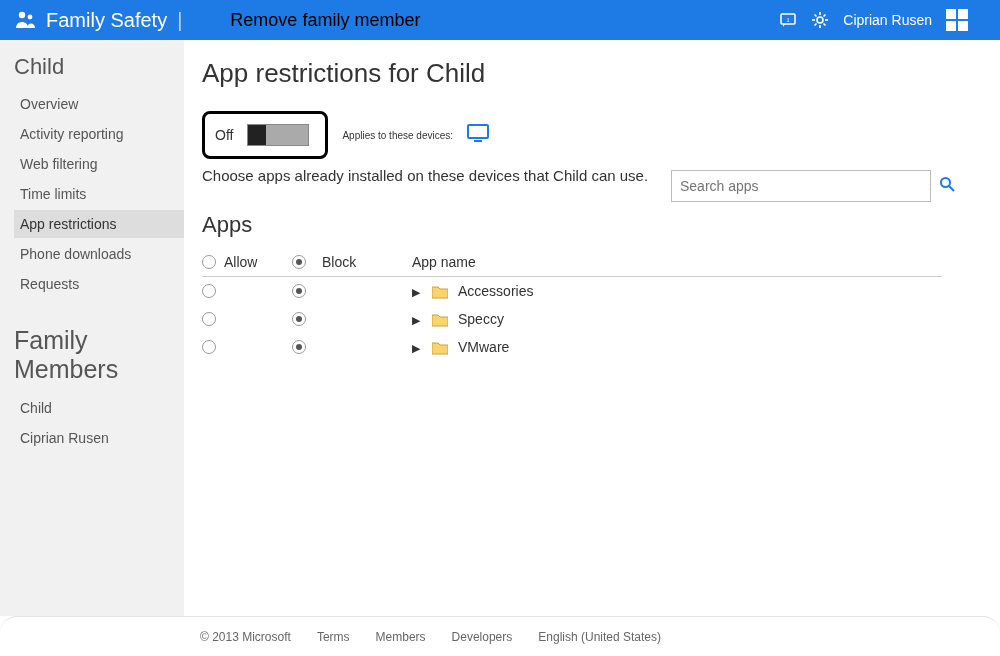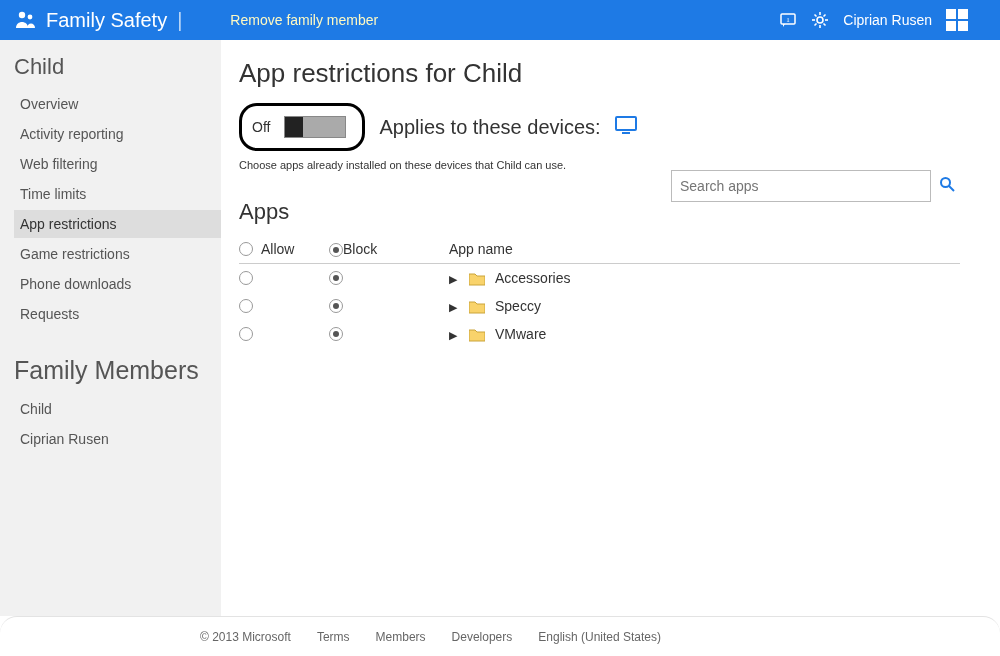--- a/index.html
+++ b/index.html
@@ -20,95 +20,95 @@
     color: #fff;
     height: 40px;
     display: flex;
     align-items: center;
     padding: 0 32px 0 14px;
   }
   .brand { display: flex; align-items: center; gap: 8px; }
   .brand-icon svg { display: block; }
   .brand-title { font-size: 20px; font-weight: 300; }
   .brand-sep { margin: 0 10px; color: rgba(255,255,255,0.7); font-size: 20px; font-weight: 200; }
-  .header-action { font-size: 14px; color: #fef9c3; cursor: pointer; margin-left: 38px; }
+  .header-action { font-size: 18px; color: #000000; cursor: pointer; margin-left: 38px; }
   .header-spacer { flex: 1; }
   .header-right { display: flex; align-items: center; gap: 14px; }
   .header-icon { width: 18px; height: 18px; display:flex; align-items:center; justify-content:center; cursor:pointer; }
   .header-user { font-size: 14px; cursor:pointer; }
   .win-grid { width: 22px; height: 22px; display:grid; grid-template-columns:1fr 1fr; grid-template-rows:1fr 1fr; gap:2px; cursor:pointer; }
   .win-grid div { background:#fff; }
 
   
   .body-row { flex: 1; display: flex; min-height: 0; }
   .sidebar {
-    width: 221px;
+    width: 184px;
     background: #f1f1f1;
     padding: 14px 0 14px 14px;
     display:flex; flex-direction:column;
     gap: 2px;
   }
   .sidebar-title { font-size: 22px; color: #555; font-weight: 300; margin-bottom: 8px; }
   .sidebar-item {
     font-size: 14px; color: #555; padding: 6px 6px; cursor:pointer;
     border-radius: 0;
   }
   .sidebar-item.active { background: #ddd; color:#333; }
   .sidebar-section-title { font-size: 25px; color: #555; font-weight: 300; margin-top: 26px; margin-bottom: 8px; }
 
   .main {
     flex: 1;
     padding: 18px 40px 18px 18px;
     position: relative;
     overflow: auto;
   }
-  .page-title { font-size: 26px; font-weight: 300; color:#333; margin-bottom: 14px; }
+  .page-title { font-size: 26px; font-weight: 300; color:#333; margin-bottom: 22px; }
 
   .toggle-row { display:flex; align-items:center; gap: 14px; margin-bottom: 8px; position: relative; }
   .toggle-callout {
     border: 3px solid #000;
-    border-radius: 18px;
+    border-radius: 8px;
     padding: 10px 16px 10px 10px;
     display:flex; align-items:center; gap: 14px;
     background: #fff;
   }
   .toggle-label { font-size: 14px; }
   .toggle-switch {
     width: 62px; height: 22px;
     background: #aaa;
     position: relative;
     cursor: pointer;
     border: 1px solid #888;
   }
   .toggle-knob {
     position:absolute; left:0; top:0; width: 18px; height: 100%;
     background: #222;
   }
-  .devices-label { font-size: 20px; color:#333; }
+  .devices-label { font-size: 10px; color:#333; }
   .device-icon { color:#1e7ae5; }
 
-  .description { font-size: 11px; color:#333; margin-top: 4px; }
+  .description { font-size: 15px; color:#333; margin-top: 4px; }
 
   .search-row { position: absolute; right: 45px; top: 130px; display:flex; align-items:center; gap: 8px; }
   .search-input {
     width: 260px; height: 32px; border:1px solid #bbb; padding: 4px 8px;
     font-size: 14px; color:#666; outline:none;
   }
   .search-btn { color:#1e7ae5; cursor:pointer; font-size:16px; }
 
   .apps-title { font-size: 22px; font-weight: 300; margin-top: 28px; margin-bottom: 10px; }
 
   .apps-table { width: 100%; max-width: 740px; }
   .apps-header {
     display:flex; align-items:center; padding: 6px 0;
     border-bottom: 1px solid #ccc;
     color:#333;
   }
   .col-allow { width: 90px; display:flex; align-items:center; gap:8px; }
-  .col-block { width: 120px; display:flex; align-items:flex-end; gap:0; }
+  .col-block { width: 120px; display:flex; align-items:center; gap:16px; }
   .col-name  { flex:1; display:flex; align-items:flex-end; gap:10px; }
 
   .apps-row {
     display:flex; align-items:center; padding: 6px 0;
     color:#333;
   }
   .radio {
     width:14px; height:14px; border:1px solid #999; border-radius:50%;
     display:inline-flex; align-items:center; justify-content:center;
     background:#fff; cursor:pointer;
@@ -180,21 +180,20 @@
 </div>
 
 <div class="body-row">
   <div class="sidebar">
     <div class="sidebar-title">Child</div>
     <div class="sidebar-item"><span>Overview</span></div>
     <div class="sidebar-item"><span>Activity reporting</span></div>
     <div class="sidebar-item"><span>Web filtering</span></div>
     <div class="sidebar-item"><span>Time limits</span></div>
     <div class="sidebar-item active"><span>App restrictions</span></div>
-    <div class="sidebar-item"><span>Game restrictions</span></div>
     <div class="sidebar-item"><span>Phone downloads</span></div>
     <div class="sidebar-item"><span>Requests</span></div>
 
     <div class="sidebar-section-title">Family Members</div>
     <div class="sidebar-item"><span>Child</span></div>
     <div class="sidebar-item"><span>Ciprian Rusen</span></div>
   </div>
 
   <div class="main">
     <div class="page-title">App restrictions for Child</div>

